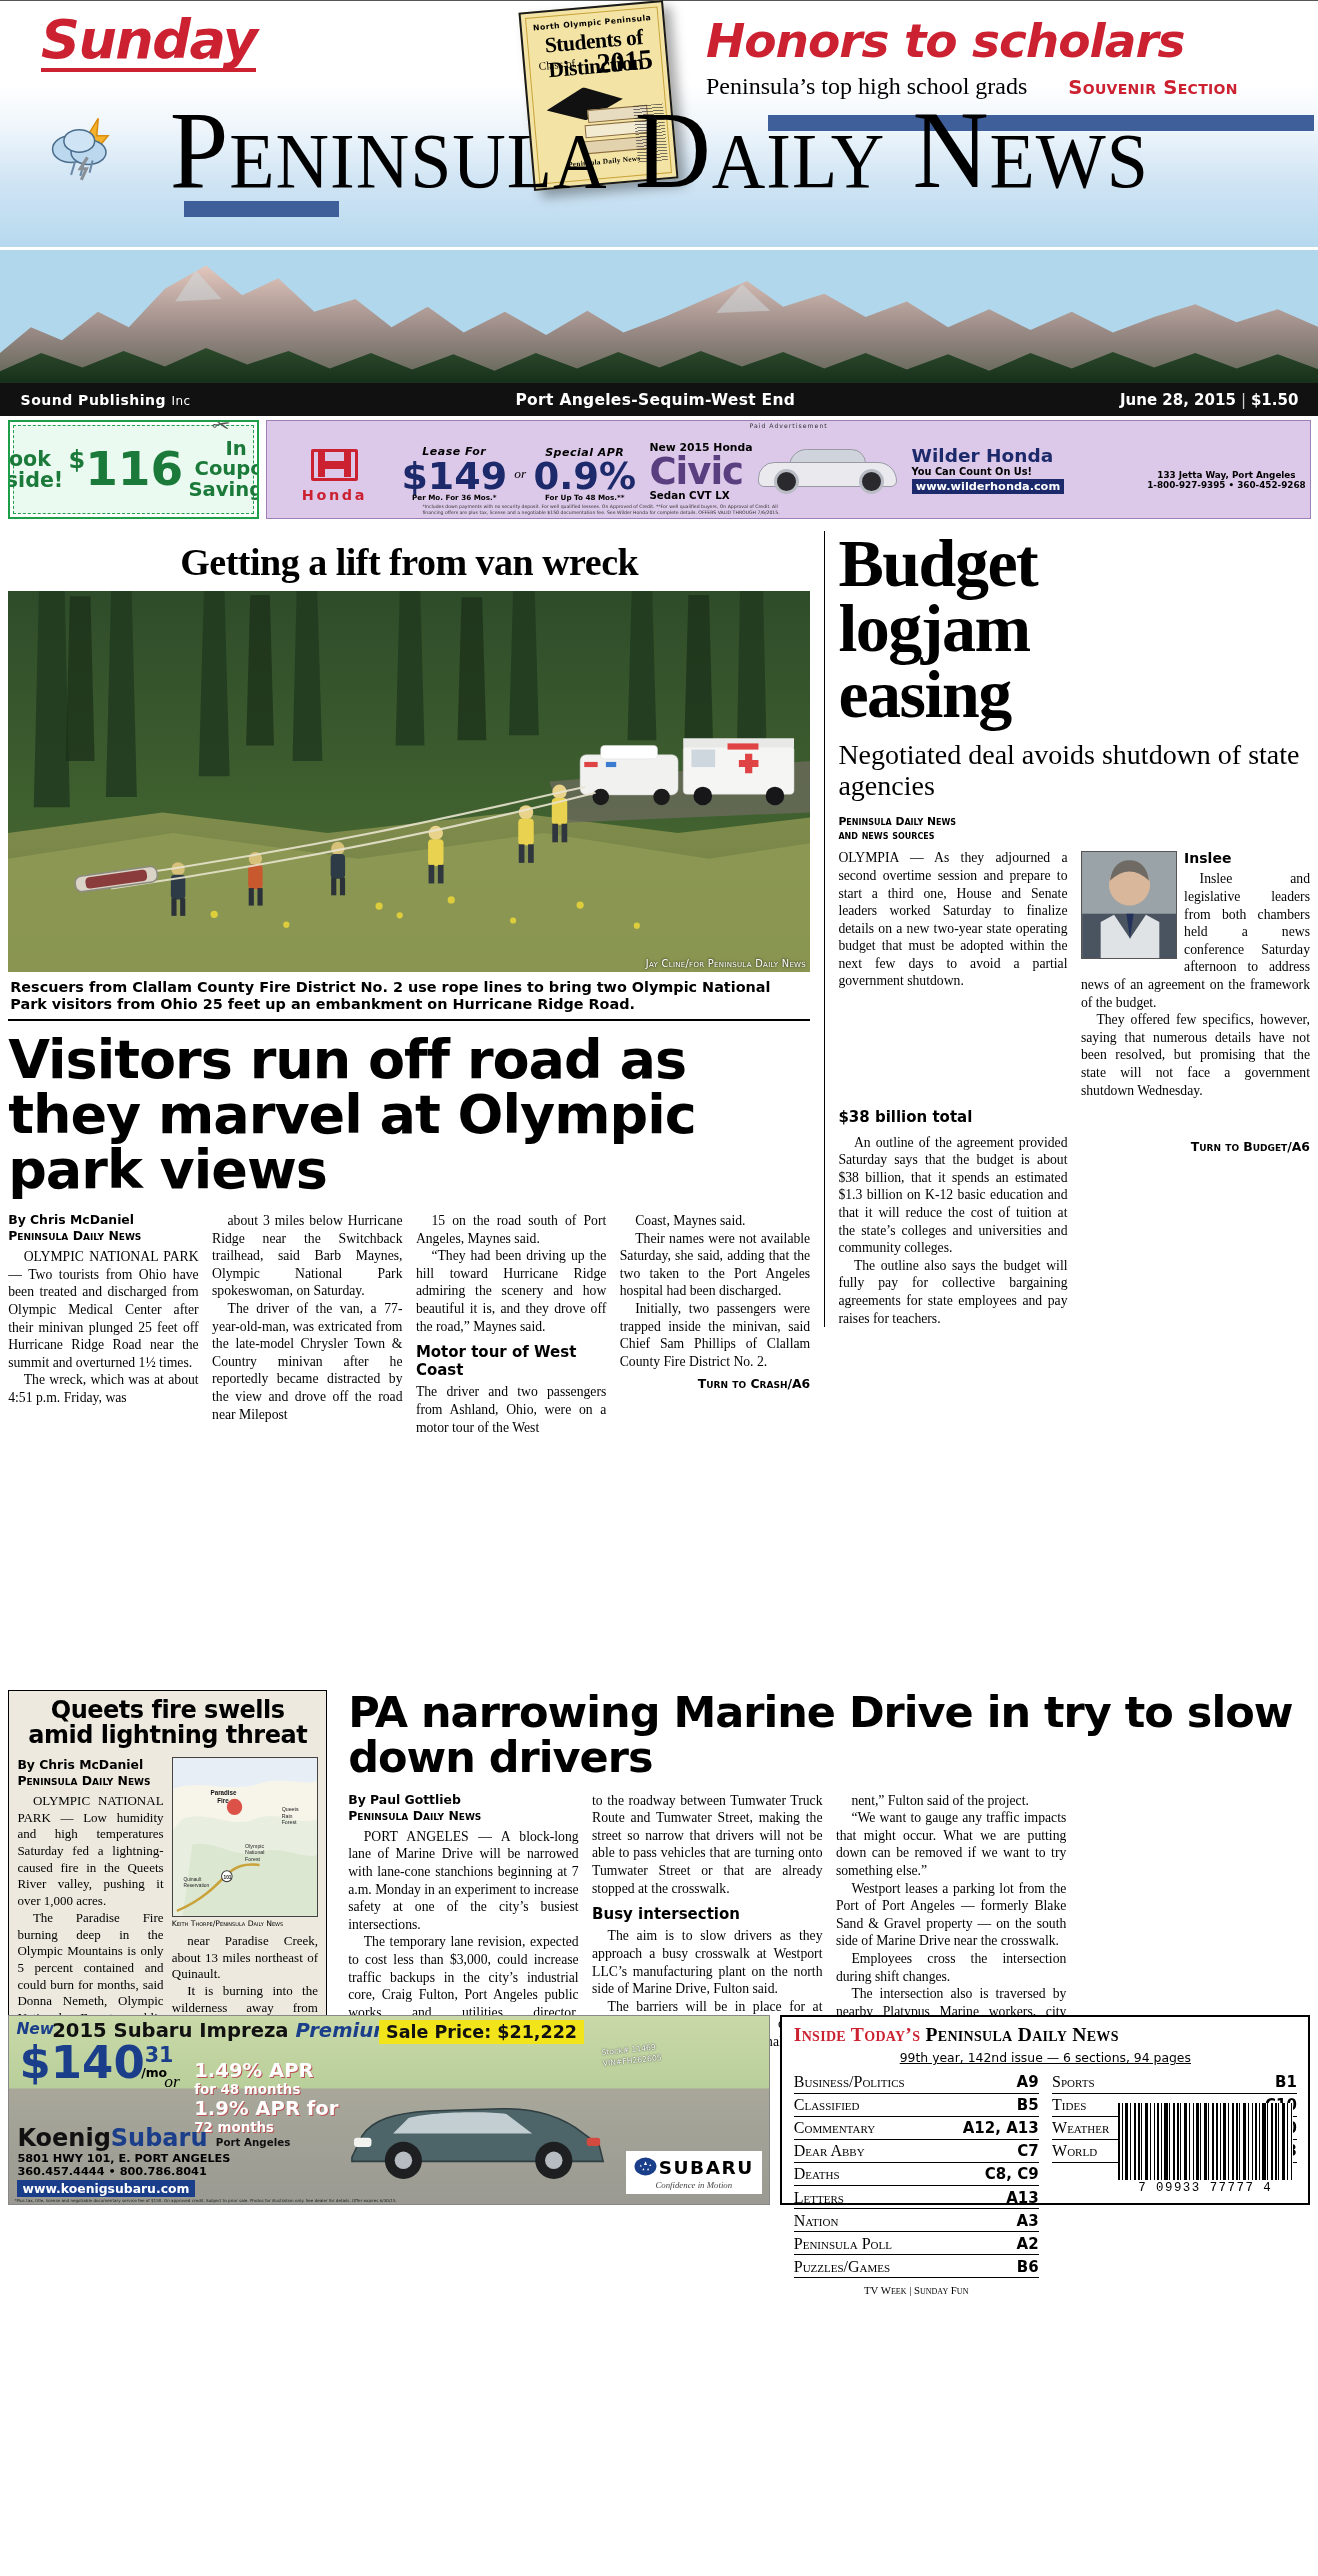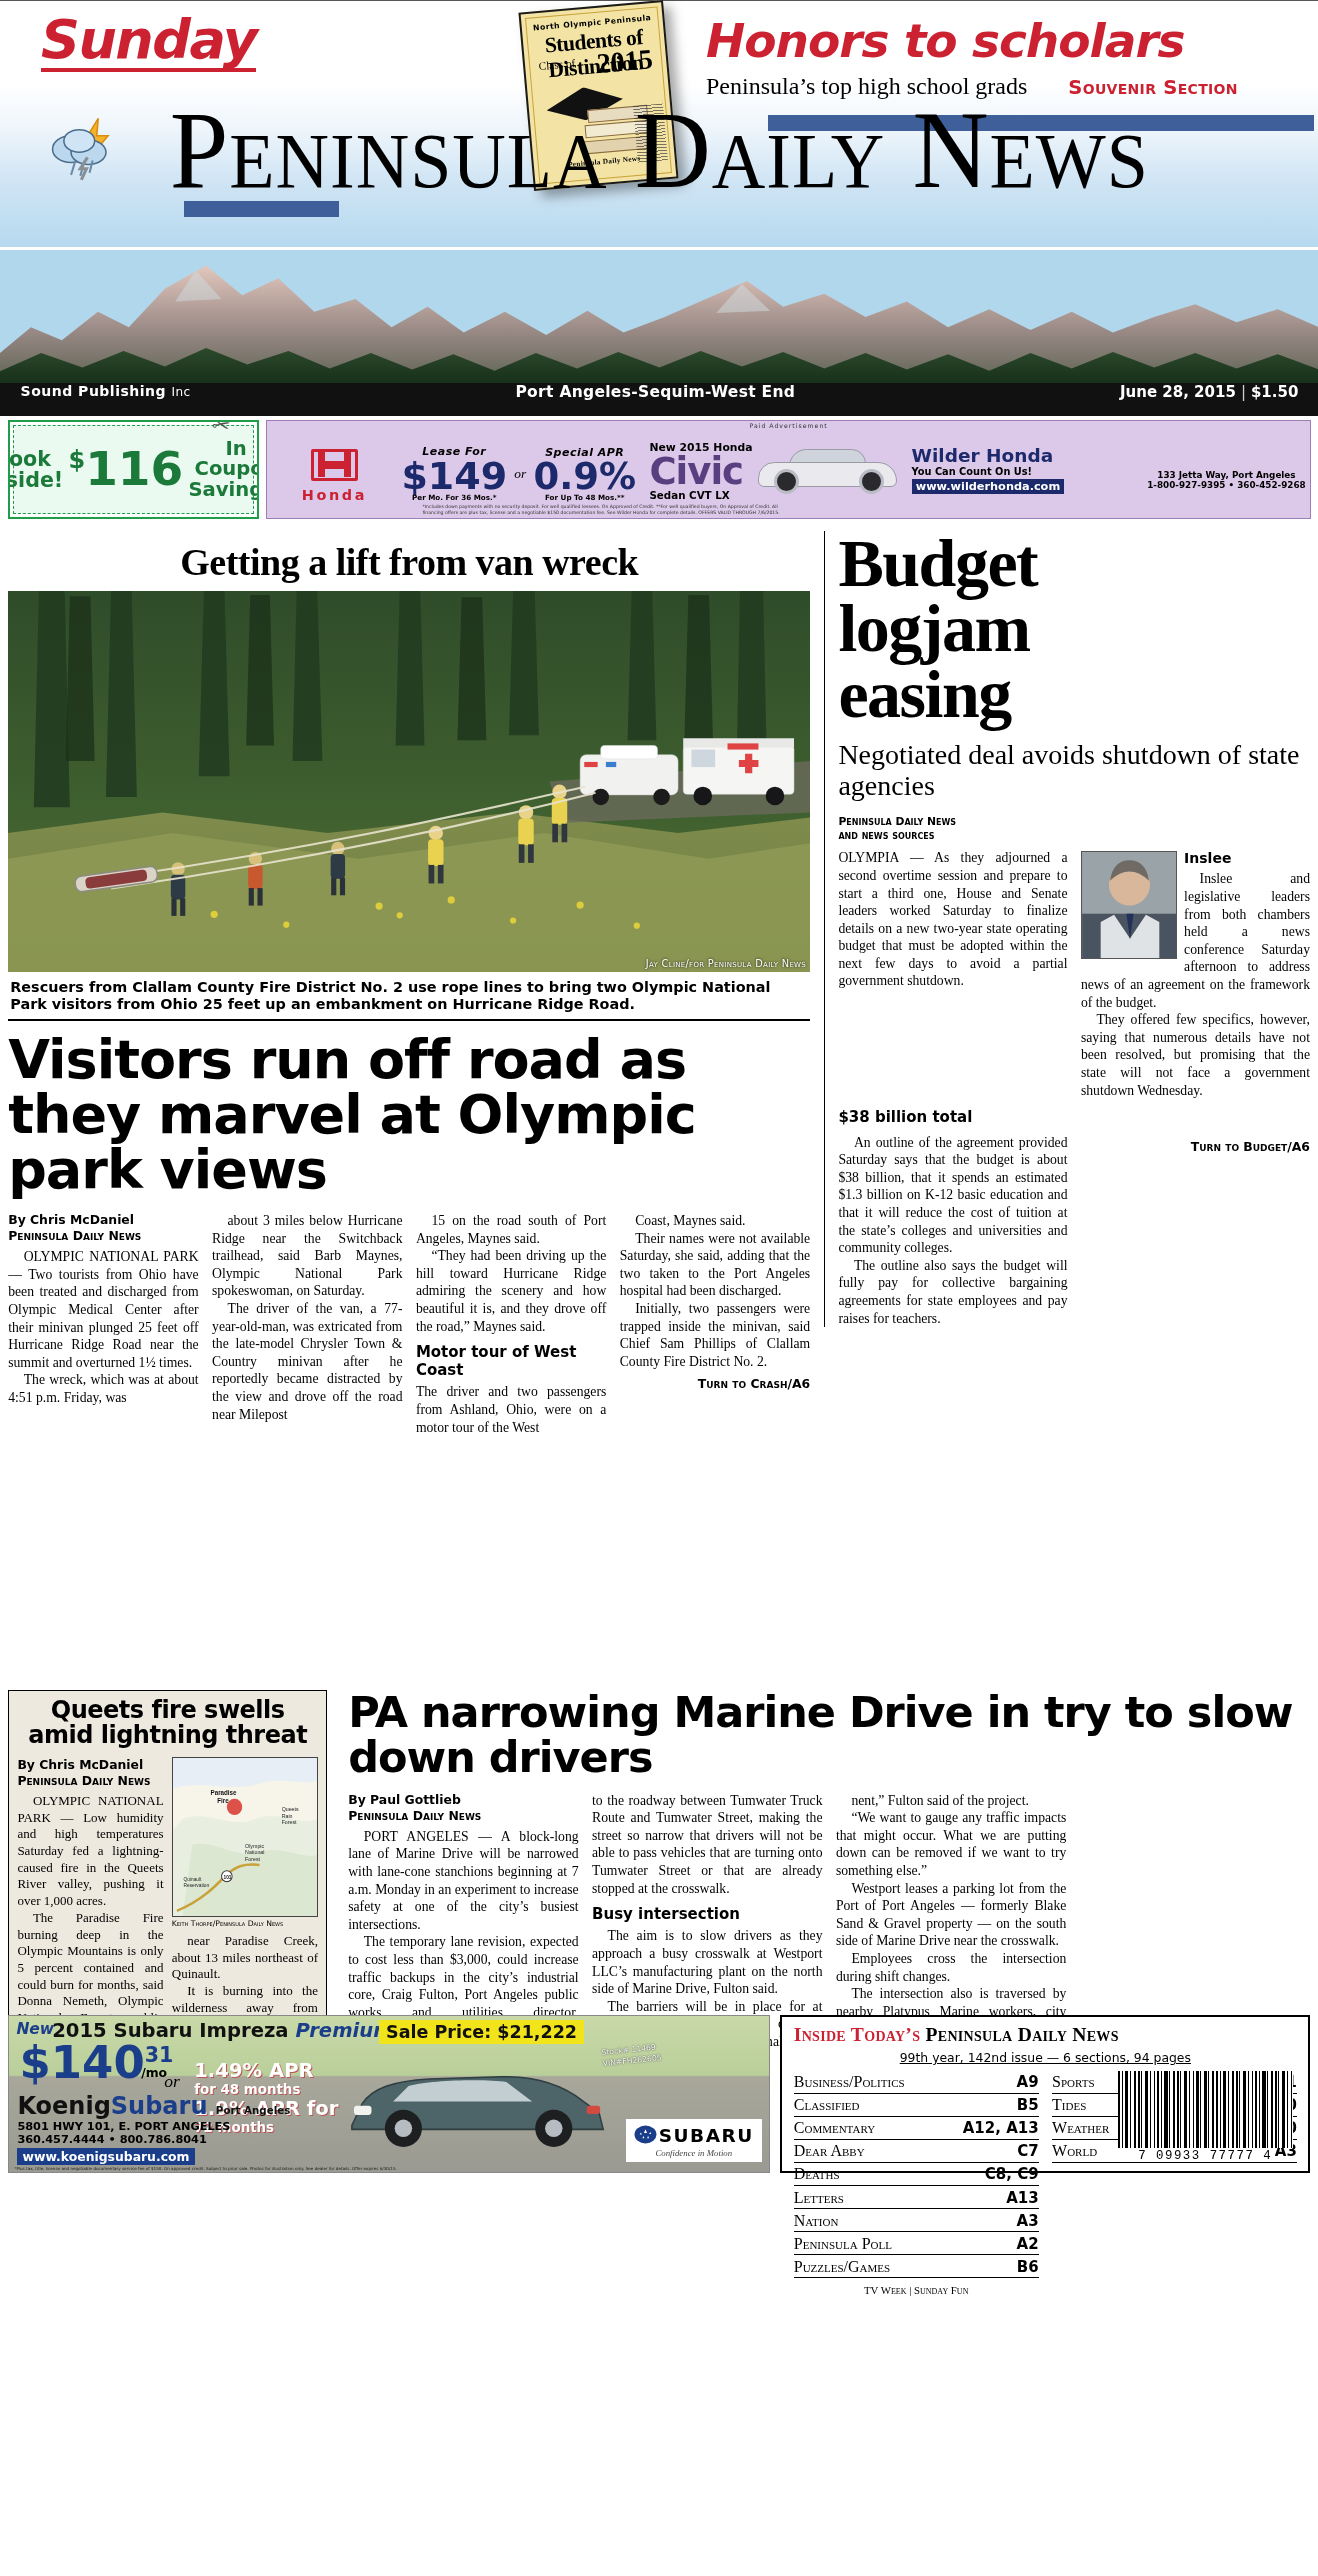--- a/index.html
+++ b/index.html
@@ -88,21 +88,21 @@
   }
 
   
   .mountains { position:absolute; left:0; top:250px; width:1319px; height:133px; overflow:hidden;
       background:linear-gradient(180deg,#b4d9ef 0%, #a7d2ec 100%); }
   .mtn-svg { position:absolute; left:0; bottom:0; width:1319px; height:133px; }
 
   
   .folio {
     position:absolute; left:0; top:383px; width:1319px; height:33px; background:#111; color:#fff;
-    display:flex; justify-content:space-between; padding:0 20.6px;
+    display:flex; align-items:center; justify-content:space-between; padding:0 20.6px;
     font-family:"DejaVu Sans", sans-serif;
   }
   .folio-left { font-size:14px; font-weight:bold; letter-spacing:0.5px; }
   .folio-left span.inc { font-weight:normal; font-size:12px; }
   .folio-mid { font-size:15.5px; font-weight:bold; letter-spacing:0.3px; }
   .folio-right { font-size:15px; font-weight:bold; }
   .folio-right .sep { font-weight:normal; opacity:.8; }
 
   
   .adstrip { position:absolute; left:0; top:420px; width:1319px; height:103px; display:flex; gap:7.2px; padding:0 8.2px; }
@@ -201,21 +201,21 @@
   .queets-head { font-family:"DejaVu Sans", sans-serif; font-weight:bold; font-size:24px; line-height:1.05; text-align:center; letter-spacing:-0.5px; }
   .queets-body { display:grid; grid-template-columns:1fr 1fr; gap:8.2px; margin-top:8.2px; }
   .map-box { width:100%; height:160px; background:#f6f3ea; border:1px solid #444; position:relative; overflow:hidden; }
   .map-credit { font-family:"DejaVu Sans", sans-serif; font-size:7.7px; font-variant:small-caps; margin-top:2.1px; }
 
   .pa-story { position:absolute; left:340px; top:0; width:962px; }
   .pa-head { font-family:"DejaVu Sans", sans-serif; font-weight:bold; font-size:43px; line-height:1.05; letter-spacing:-1px; }
   .pa-cols { display:grid; grid-template-columns:repeat(4,1fr); gap:13.4px; margin-top:11.3px; }
 
   
-  .bottom { position:absolute; left:8.2px; top:1484px; width:1302px; height:158px; display:flex; gap:10.3px; }
+  .bottom { position:absolute; left:8.2px; top:1484px; width:1302px; height:190px; display:flex; gap:10.3px; }
   .subaru-ad { width:762px; position:relative; border:1px solid #888; overflow:hidden;
       background:linear-gradient(180deg,#c9d9a8 0%, #b9cf9a 38%, #a8a79a 39%, #9a9a92 100%); }
   .sub-new { position:absolute; left:7.2px; top:4.1px; font-family:"DejaVu Sans", sans-serif; font-weight:bold; font-size:15.5px; font-style:italic; color:#1b3e8b; }
   .sub-title { position:absolute; left:43px; top:3.1px; font-family:"DejaVu Sans", sans-serif; font-weight:bold; font-size:19.6px; color:#111; }
   .sub-prem { color:#1b3e8b; font-style:italic; }
   .sub-price { position:absolute; left:10.3px; top:27px; font-family:"DejaVu Sans", sans-serif; font-weight:bold; font-size:45px; color:#1b3e8b; line-height:.9; }
   .sub-price sup { font-size:20.6px; }
   .sub-mo { position:absolute; left:132px; top:49px; font-family:"DejaVu Sans", sans-serif; font-size:12.4px; font-weight:bold; }
   .sub-or { position:absolute; left:155px; top:55px; font-family:"Liberation Serif", serif; font-style:italic; font-size:17.5px; }
   .sub-apr1 { position:absolute; left:185px; top:43px; font-family:"DejaVu Sans", sans-serif; font-weight:bold; font-size:19.6px; color:#fff; text-shadow:1px 1px 0 #b55; }

